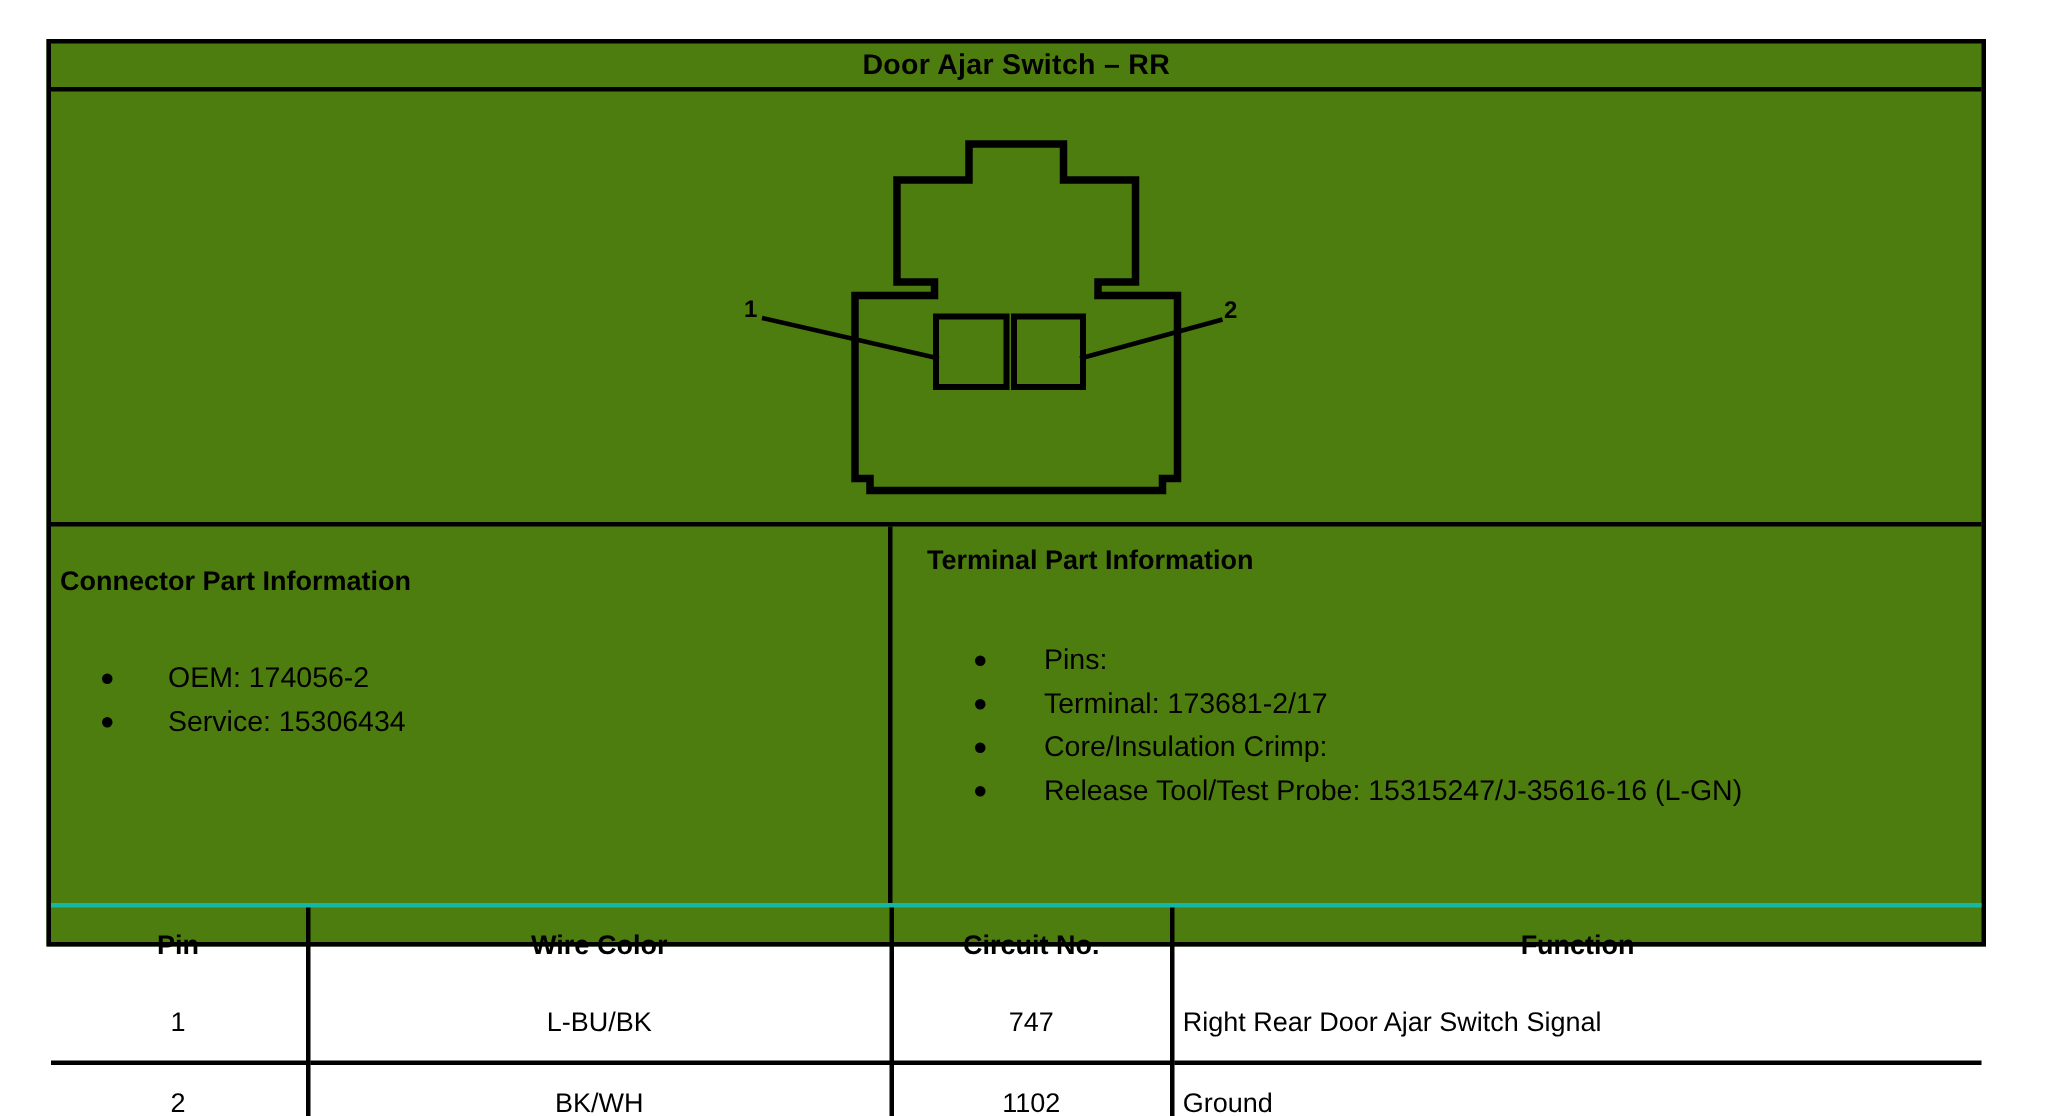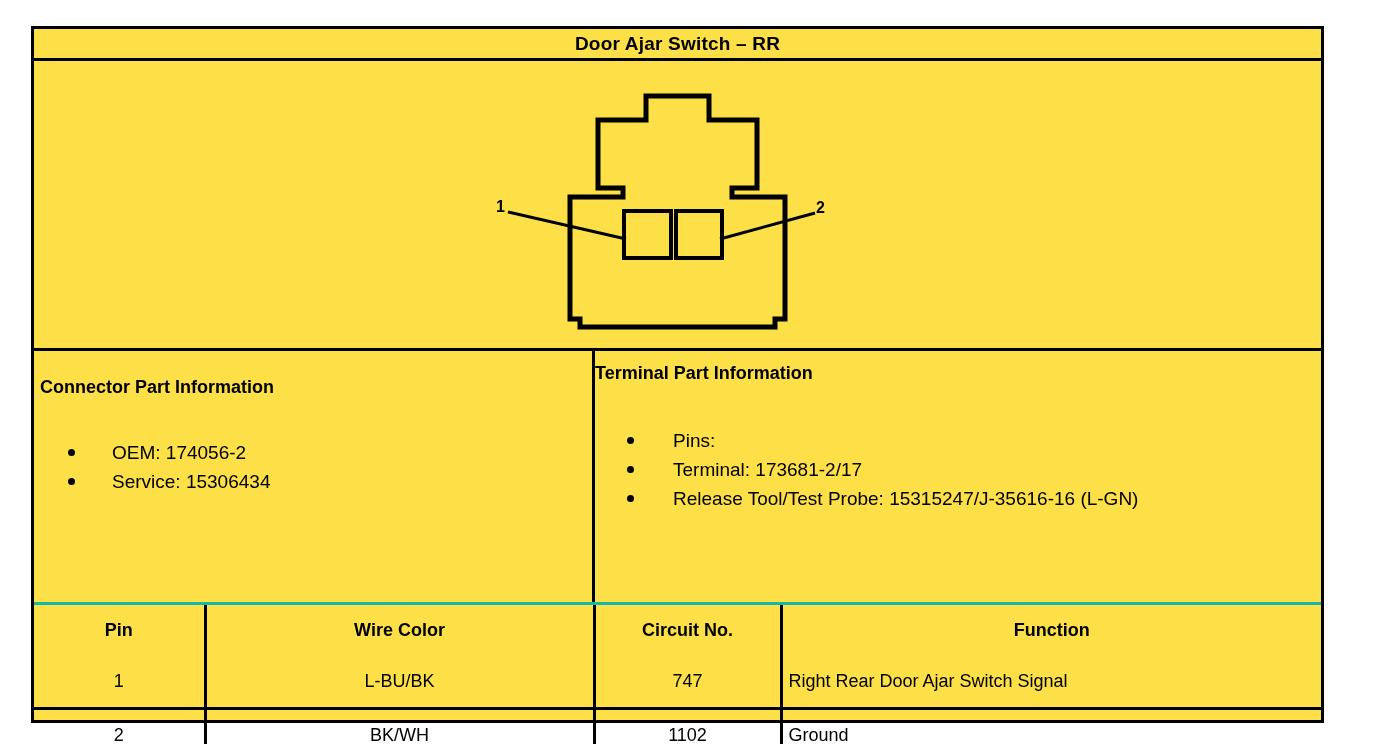--- a/index.html
+++ b/index.html
@@ -14,24 +14,24 @@
     color: #000000;
     overflow: hidden;
   }
 
   
   #sheet {
     position: absolute;
     left: 31px;
     top: 26px;
     width: 1293px;
-    height: 697px;
+    height: 605px;
     border: 3px solid #000;
     box-sizing: border-box;
-    background: #fde047;
+    background: #4d7c0f;
   }
 
   
   .title-row {
     position: absolute;
     left: 0;
     top: 0;
     width: 100%;
     height: 32px;
     border-bottom: 3px solid #000;
@@ -81,21 +81,21 @@
     padding: 10px 4px 0 6px;
   }
   .panel-left {
     left: 0;
     width: 561px;
     border-right: 3px solid #000;
   }
   .panel-right {
     left: 561px;
     right: 0;
-    padding-left: 0;
+    padding-left: 23px;
   }
   .panel-title {
     font-size: 18px;
     font-weight: bold;
     margin: 0 0 6px 0;
     white-space: nowrap;
   }
   .panel-left .panel-title { padding-top: 16px; }
   .panel-right .panel-title { padding-top: 2px; }
 
@@ -228,20 +228,24 @@
     <div class="info-panel panel-right">
       <div class="panel-title">Terminal Part Information</div>
       <ul class="bullets">
         <li>
           <span class="bullet-dot"></span>
           <span>Pins:</span>
         </li>
         <li>
           <span class="bullet-dot"></span>
           <span>Terminal: 173681-2/17</span>
+        </li>
+        <li>
+          <span class="bullet-dot"></span>
+          <span>Core/Insulation Crimp:</span>
         </li>
         <li>
           <span class="bullet-dot"></span>
           <span>Release Tool/Test Probe: 15315247/J-35616-16 (L-GN)</span>
         </li>
       </ul>
     </div>
 
   </div>
 

